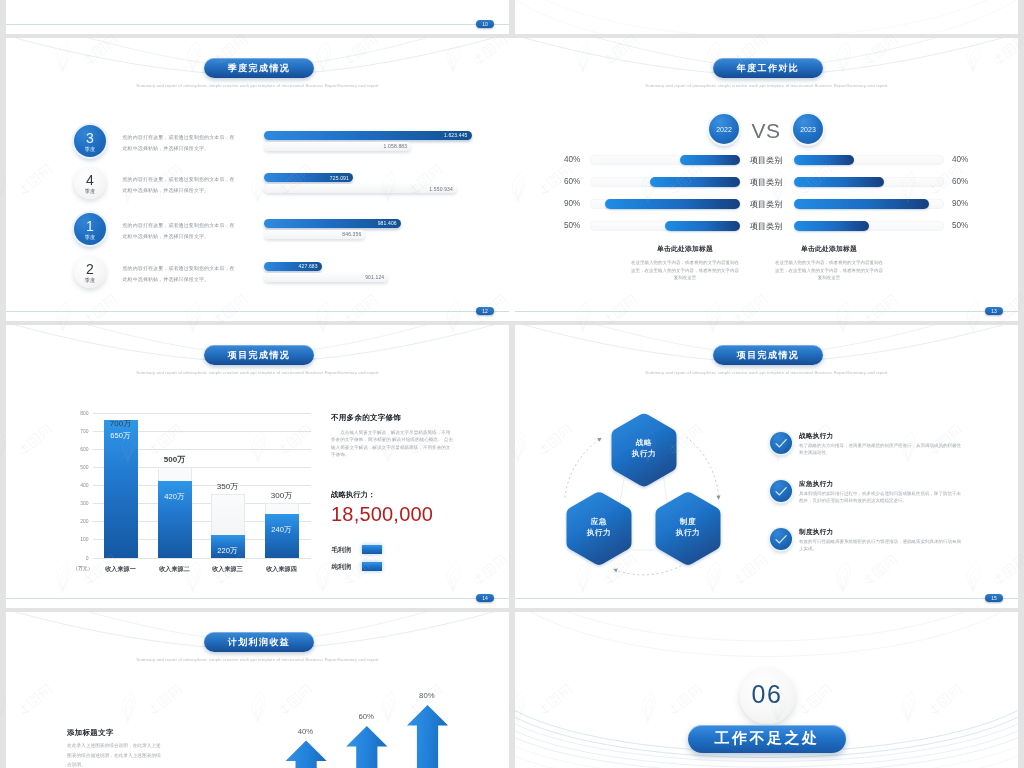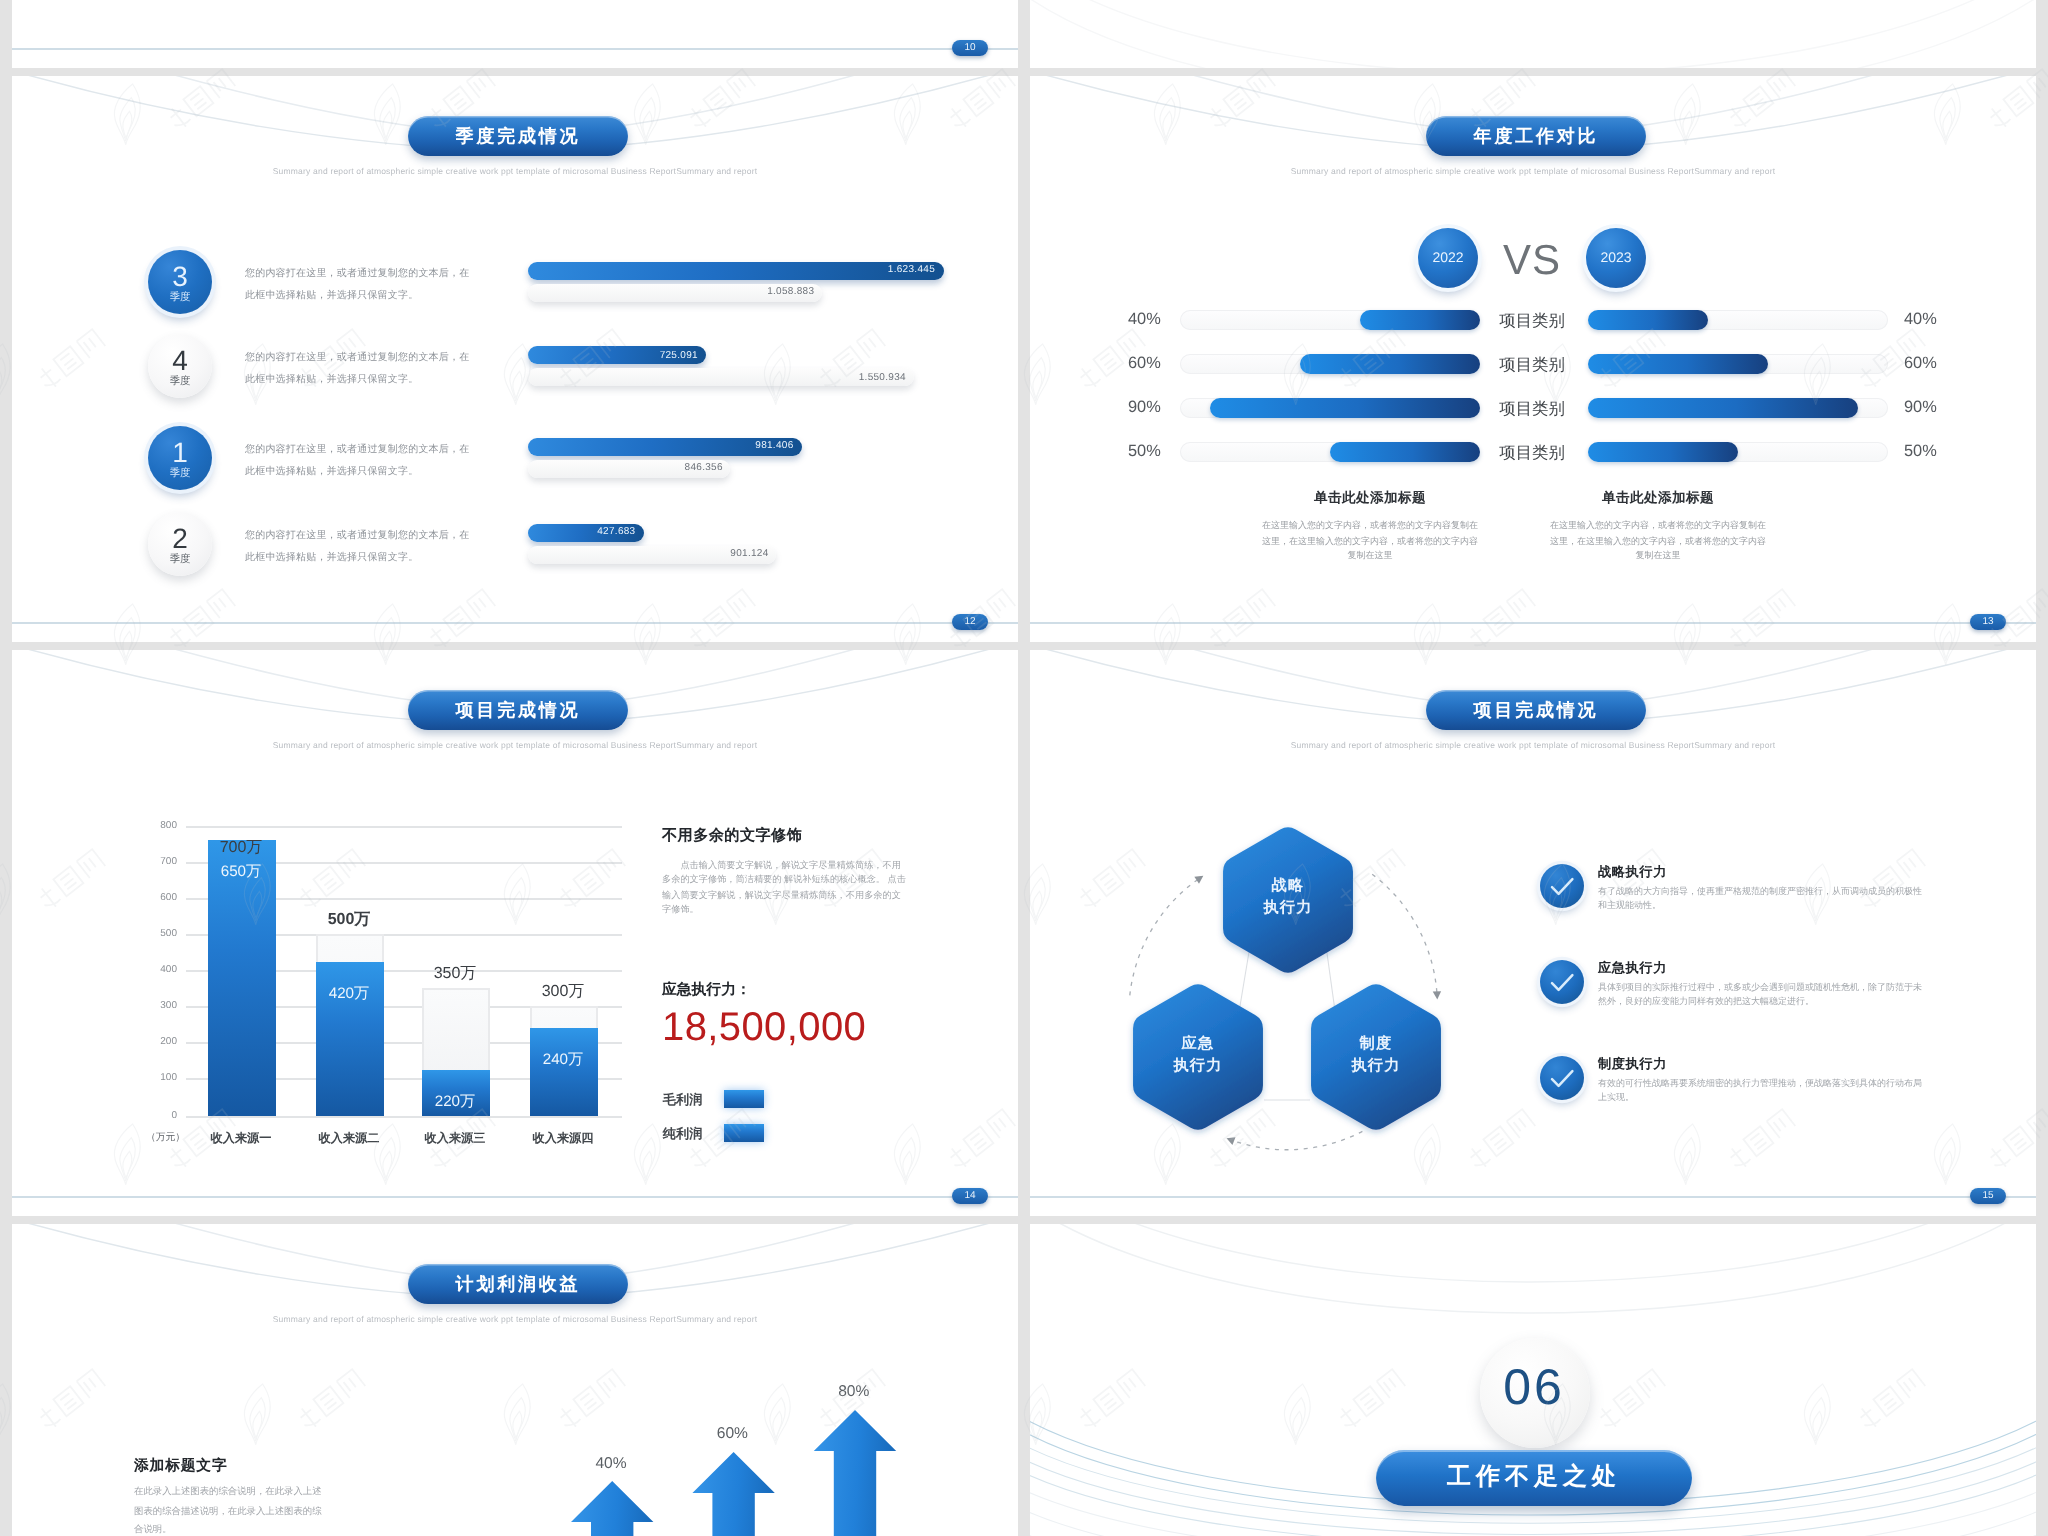--- a/index.html
+++ b/index.html
@@ -27,21 +27,21 @@
            color:#eaf3fb;font-size:5px;display:flex;align-items:center;justify-content:center;
            box-shadow:0 1px 2px rgba(20,60,110,.35);}
   .footline{position:absolute;height:1px;background:#cfdde6;}
 
   
   .wm{position:absolute;left:0;top:0;width:1024px;height:768px;pointer-events:none;z-index:50;}
 
   
   .s10{left:6px;  top:-249px;}
   .s11{left:515px;top:-249px;}
-  .s12{left:6px;  top:38px;}
+  .s12{left:6px;  top:38px;padding-left:22px;}
   .s13{left:515px;top:38px;}
   .s14{left:6px;  top:325px;}
   .s15{left:515px;top:325px;}
   .s16{left:6px;  top:612px;}
   .s17{left:515px;top:612px;}
 
   .slide .footline{left:0;top:273px;width:503px;}
   .slide .pagenum{left:470px;top:269px;width:18px;height:8px;}
 
   
@@ -142,21 +142,21 @@
 
   
   .sec-num{position:absolute;left:224.5px;top:57px;width:55px;height:55px;border-radius:50%;
            background:radial-gradient(circle at 40% 30%,#ffffff 0%,#f8f8f8 52%,#eceded 100%);
            box-shadow:0 3px 7px rgba(110,120,132,.25);
            display:flex;align-items:center;justify-content:center;
            font-size:25px;color:#1e5184;letter-spacing:1.5px;padding-bottom:4px;box-sizing:border-box;}
   .sec-pill{position:absolute;left:173px;top:113px;width:158px;height:27.5px;border-radius:999px;
             background:linear-gradient(180deg,#3b8ee0 0%,#2073c8 45%,#1856a4 100%);
             box-shadow:0 3px 6px rgba(20,60,110,.30), inset 0 1px 0 rgba(255,255,255,.38);
-            color:#fff;font-size:12px;font-weight:bold;letter-spacing:2.5px;
+            color:#fff;font-size:15px;font-weight:bold;letter-spacing:2.5px;
             display:flex;align-items:center;justify-content:center;}
 </style>
 </head>
 <body>
 
 <div class="page">
 
   <div class="slide s10">
     <div class="bgwrap">
       <svg class="bg" viewBox="0 0 503 283" preserveAspectRatio="none">
@@ -402,21 +402,21 @@
           <div class="toplab" style="bottom: 56.375px;">300万</div>
         </div>
         <div class="xt" style="left: 162px;">收入来源四</div>
         <div class="unit">（万元）</div>
       </div>
 
     <div class="side" style="top:88px">
       <h3>不用多余的文字修饰</h3>
       <p>点击输入简要文字解说，解说文字尽量精炼简练，不用多余的文字修饰，简洁精要的 解说补短练的核心概念。 点击输入简要文字解说，解说文字尽量精炼简练，不用多余的文字修饰。</p>
     </div>
-    <div class="tot-label">应急执行力：</div>
+    <div class="tot-label">战略执行力：</div>
     <div class="tot-value">18,500,000</div>
 
     <div class="legend" style="top:220px;width:122px;height:30px">
       <div class="li" style="left:0.4px;top:1.2px">毛利润</div>
       <div class="sw" style="left:30.9px;top:0"></div>
       <div class="li" style="left:0.4px;top:17.9px">纯利润</div>
       <div class="sw" style="left:30.9px;top:16.7px"></div>
     </div>
 
     <div class="footline"></div>

